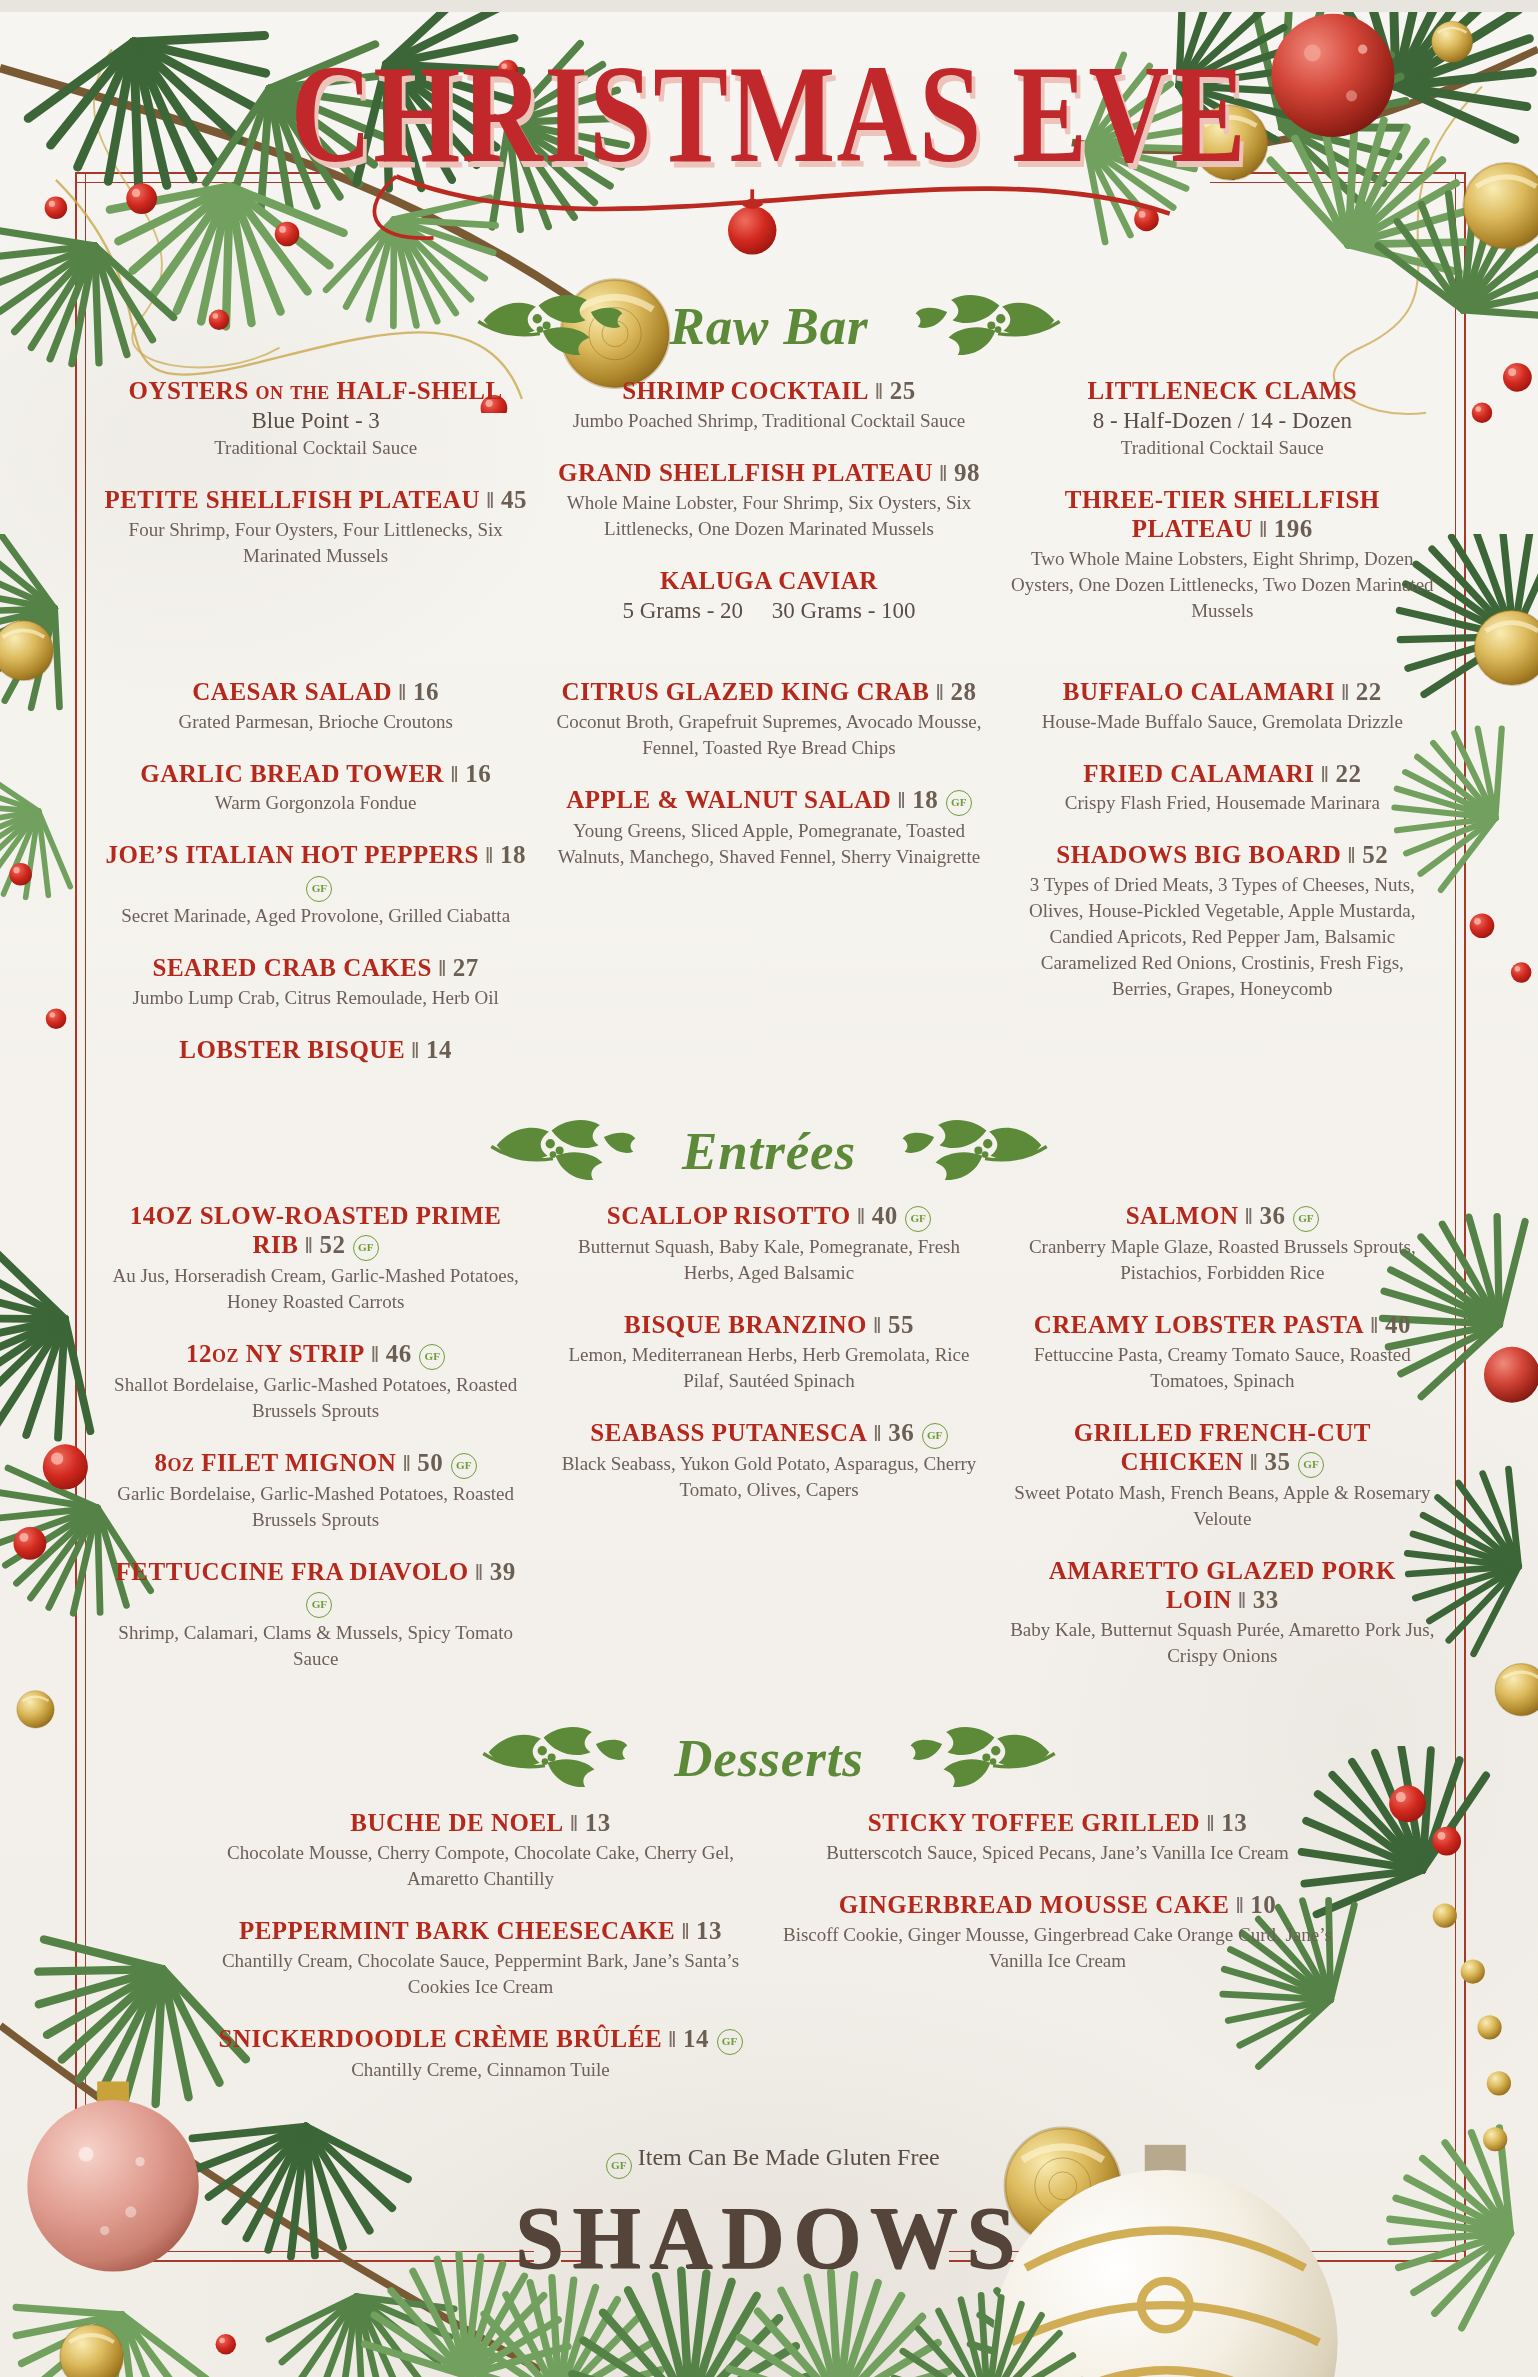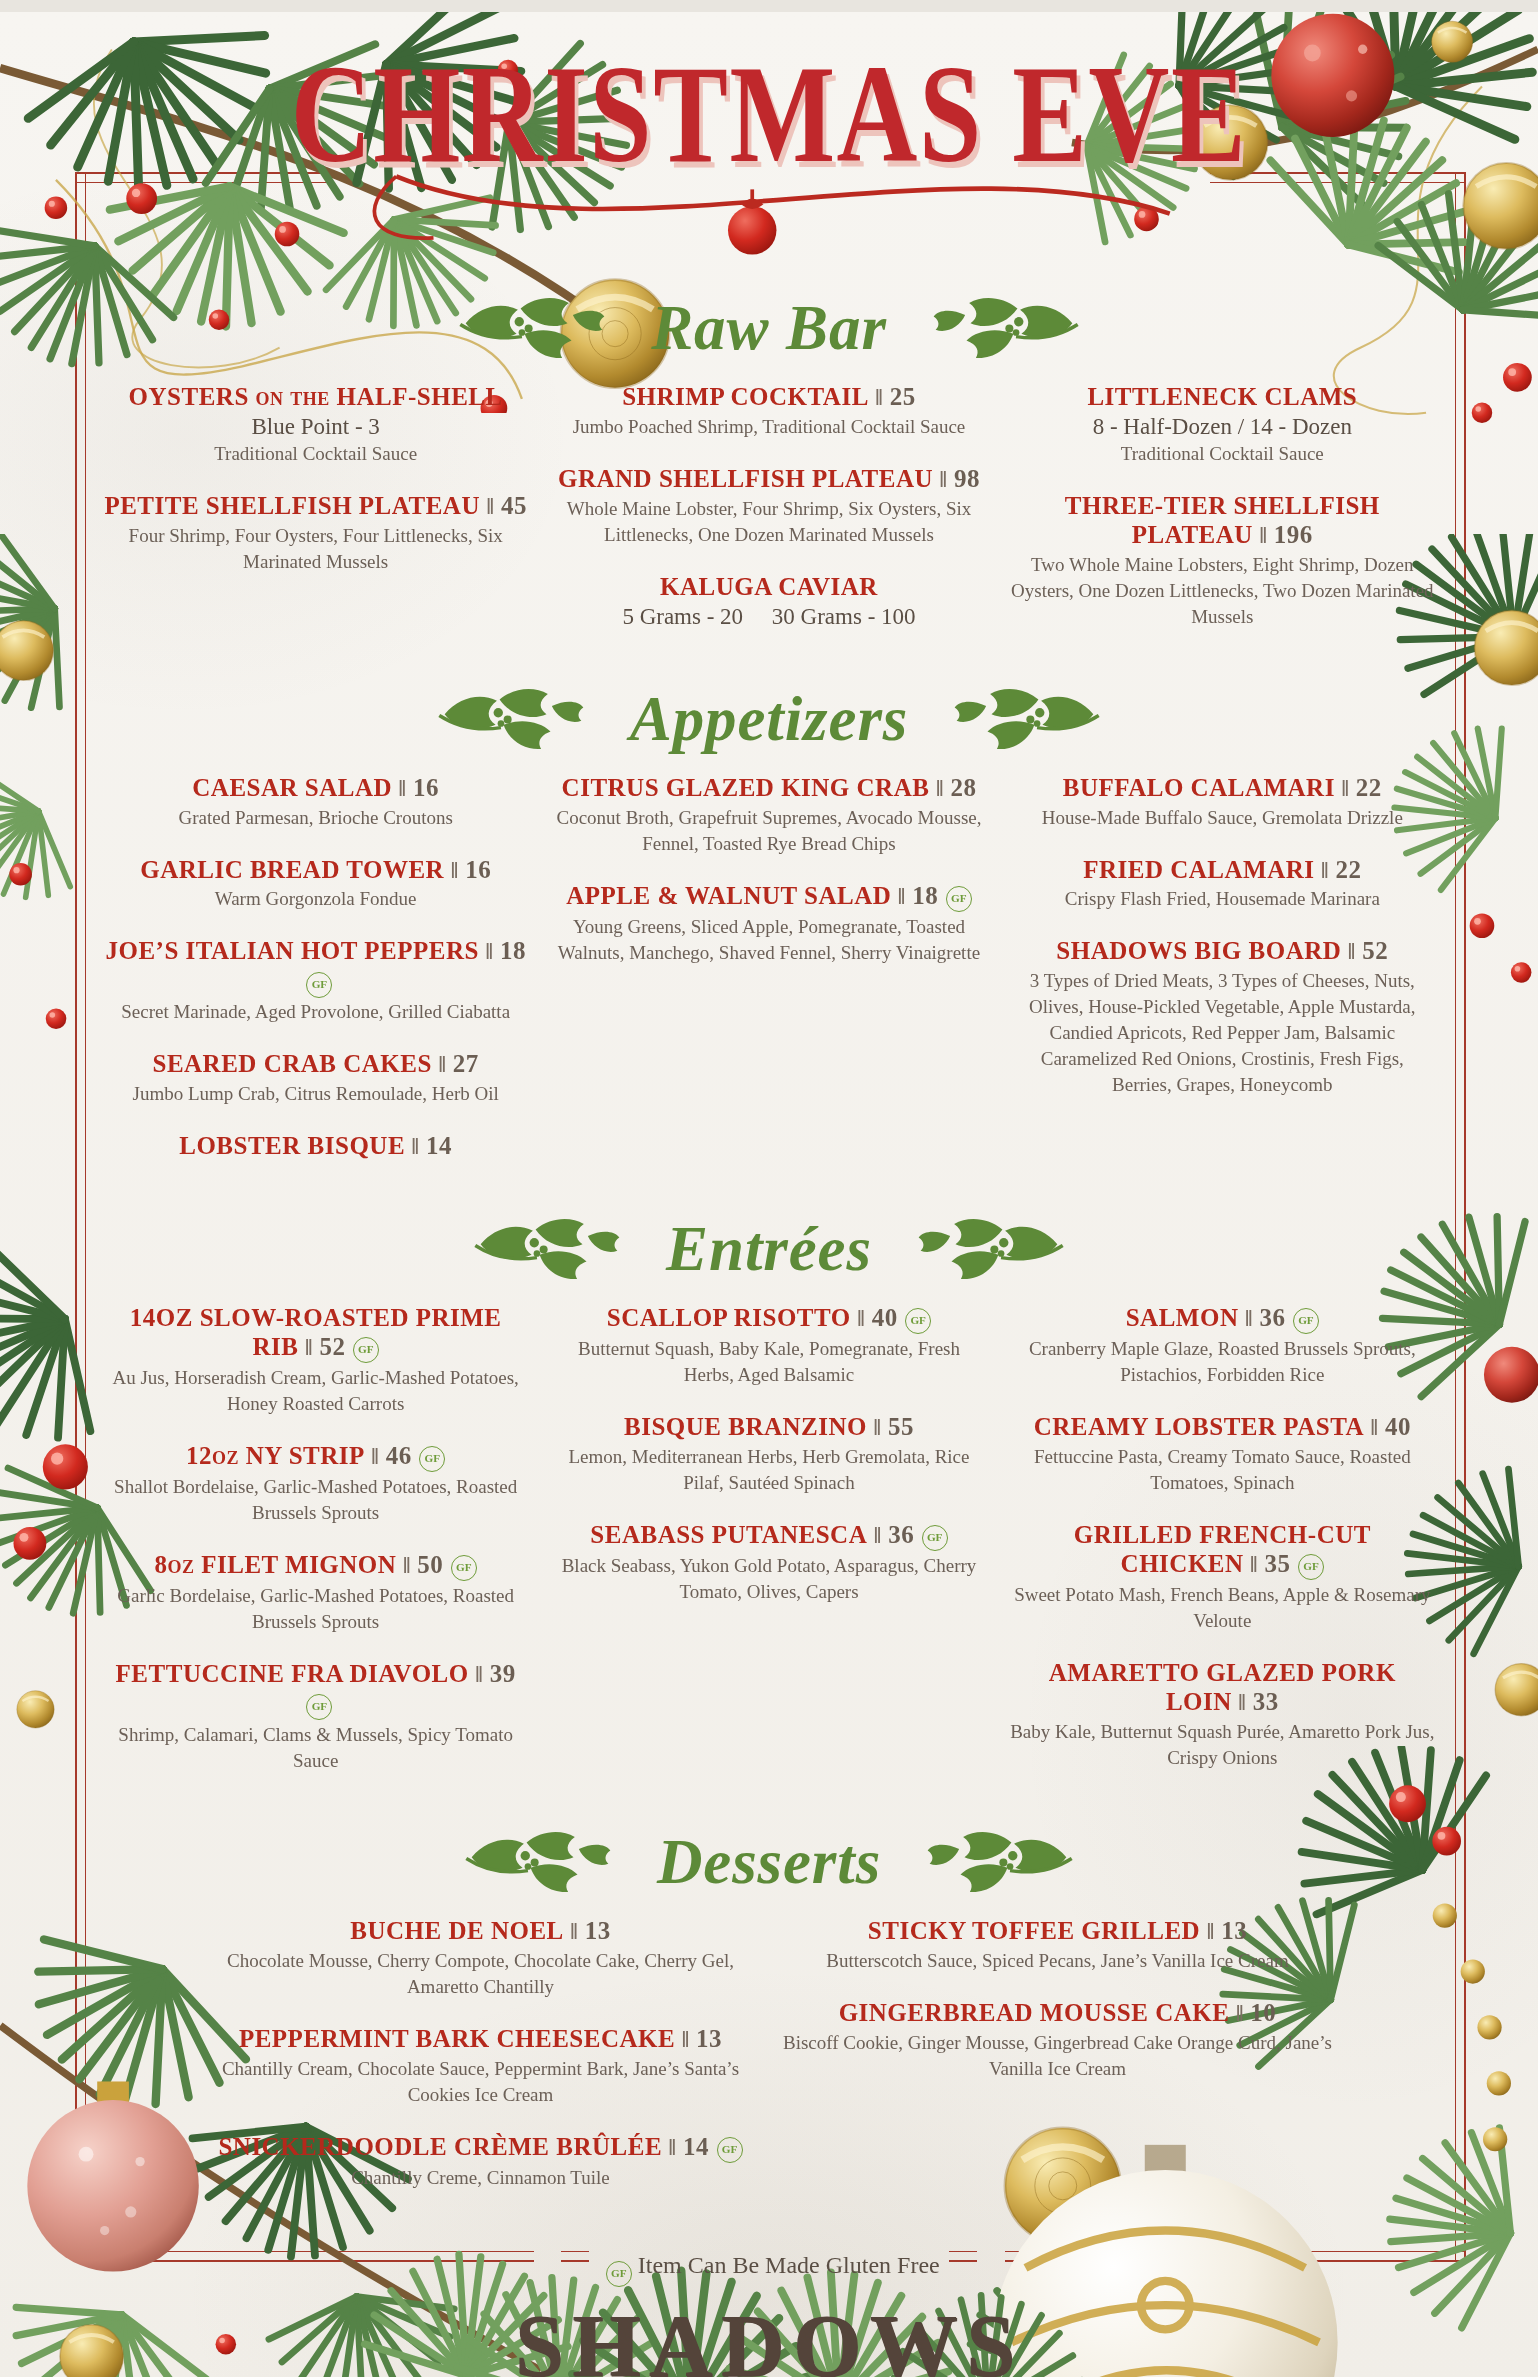--- a/index.html
+++ b/index.html
@@ -22,21 +22,21 @@
   .p1{stroke:#3c6637}.p2{stroke:#558347}.p3{stroke:#72a05e}
   
   .content{position:absolute;left:89px;right:89px;top:0;z-index:3;text-align:center;}
   .title-wrap{margin-top:28px;position:relative;}
   h1.page-title{margin:0;font-weight:bold;font-size:140px;line-height:1.05;color:#c0282c;
      letter-spacing:1.9px;transform:scaleX(.8);transform-origin:50% 50%;
      text-shadow:4.7px 5.6px 0 #edc4bc;}
   .title-flourish{display:block;margin:-35px auto 0;}
   .menu-section{margin-top:28px;}
   .sec-header{display:flex;align-items:center;justify-content:center;gap:17px;margin-bottom:17px;}
-  .sec-title{margin:0;font-style:italic;font-weight:bold;font-size:63px;color:#5d8a38;letter-spacing:0.9px;}
+  .sec-title{margin:0;font-style:italic;font-weight:bold;font-size:53px;color:#5d8a38;letter-spacing:0.9px;}
   .holly{width:200px;height:67px;}
   .holly-r{transform:scaleX(-1);}
   .cols{display:flex;align-items:flex-start;}
   .cols .col{flex:1;padding:0 13px;}
   .cols-2{padding:0 103px;}
   .item{margin-bottom:24px;}
   .item-title{margin:0 0 1.9px 0;font-size:25px;line-height:29px;font-weight:bold;color:#b5291c;
      font-variant:small-caps;letter-spacing:0.5px;}
   .item-title .sep{color:#7b6e63;font-weight:bold;font-variant:normal;margin:0 6.5px;font-size:23px;}
   .item-title .price{color:#6b5e53;font-variant:normal;font-size:25px;}
@@ -333,29 +333,20 @@
   <div class="item">
     <h3 class="item-title"><span class="item-name">THREE-TIER SHELLFISH PLATEAU</span><span class="sep">‖</span><span class="price">196</span></h3>
 
     <p class="item-desc">Two Whole Maine Lobsters, Eight Shrimp, Dozen Oysters, One Dozen Littlenecks, Two Dozen Marinated Mussels</p>
   </div>
 </div>
         </div>
     </section>
 
     <section class="menu-section">
-      <div class="sec-header">
-        <svg class="holly holly-l" viewBox="0 0 220 100">
-            <use href="#holly"></use>
-          </svg>
-        <h2 class="sec-title">Appetizers</h2>
-        <svg class="holly holly-r" viewBox="0 0 220 100">
-            <use href="#holly"></use>
-          </svg>
-      </div>
       <div class="cols cols-3">
           <div class="col">
   <div class="item">
     <h3 class="item-title"><span class="item-name">CAESAR SALAD</span><span class="sep">‖</span><span class="price">16</span></h3>
 
     <p class="item-desc">Grated Parmesan, Brioche Croutons</p>
   </div>
 
   <div class="item">
     <h3 class="item-title"><span class="item-name">GARLIC BREAD TOWER</span><span class="sep">‖</span><span class="price">16</span></h3>

